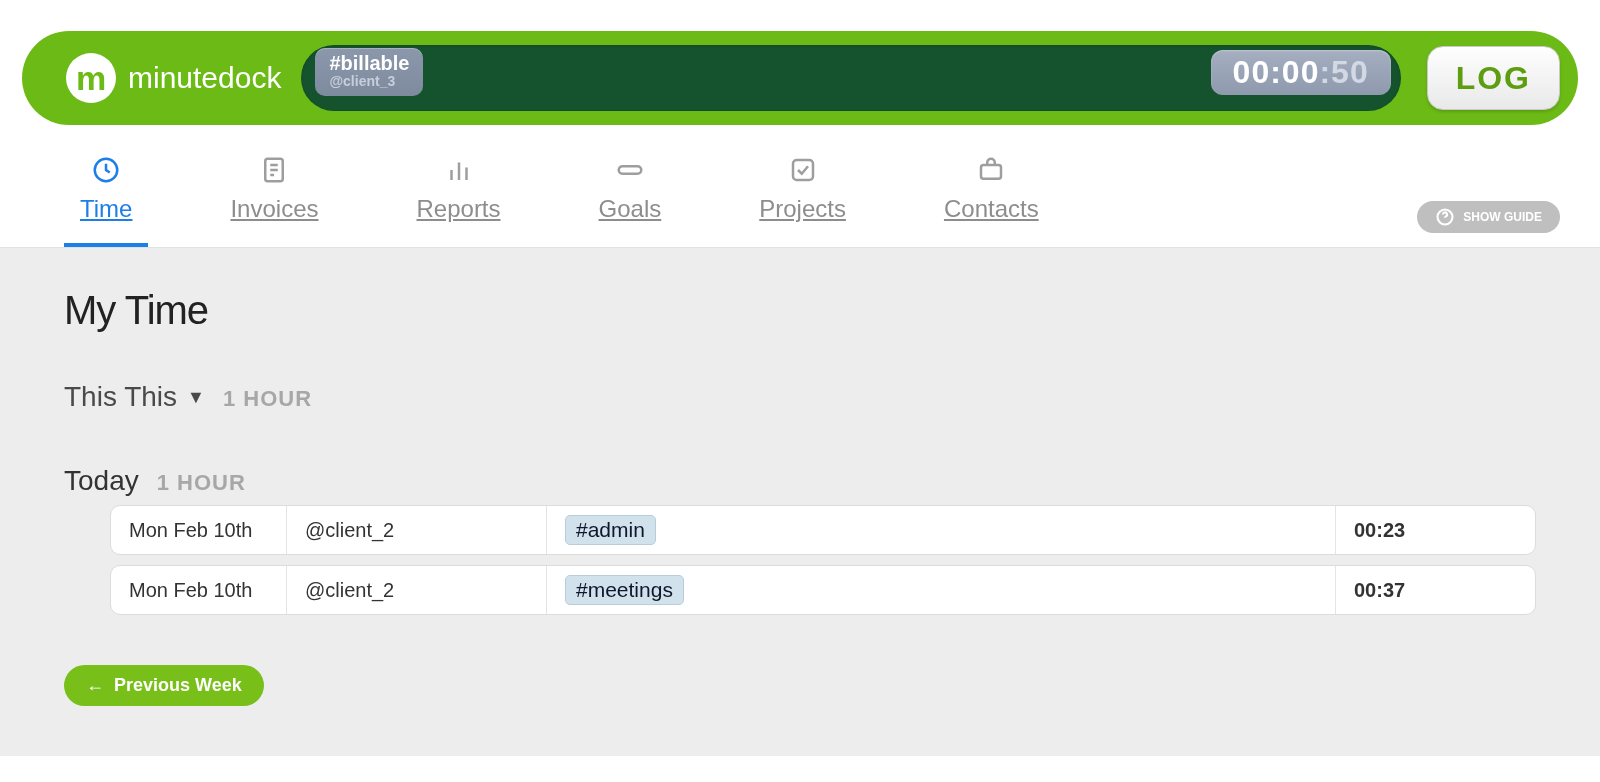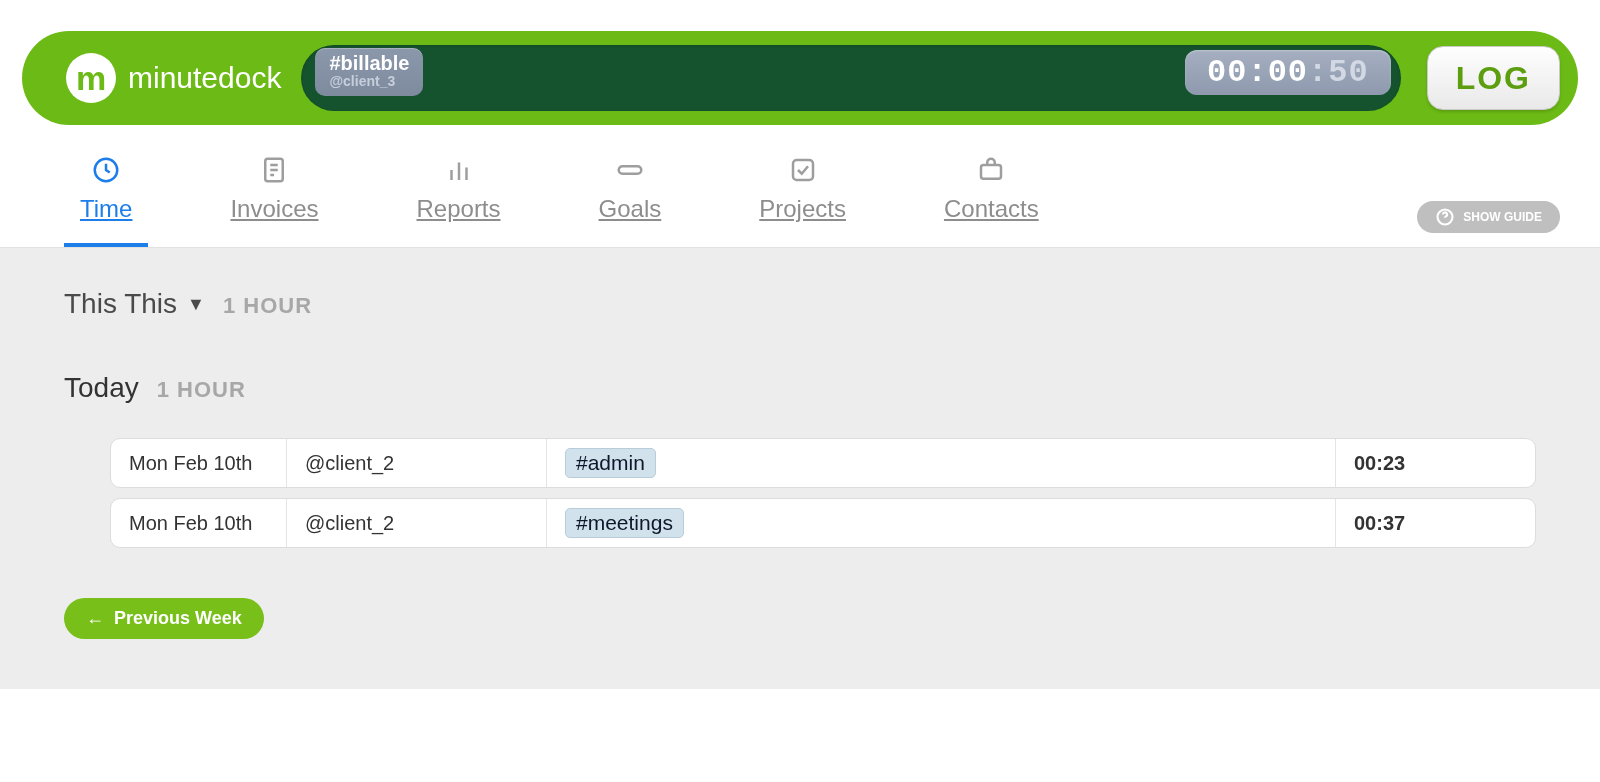--- a/index.html
+++ b/index.html
@@ -61,21 +61,21 @@
   .entry-input {
     flex: 1; border: none; outline: none;
     font-size: 22px; height: 40px;
     background: transparent;
   }
   .timer {
     background: linear-gradient(#a5afc0,#8e99ae);
     color: #fff;
     border-radius: 12px;
     padding: 4px 22px;
-    font-family: Liberation Mono, monospace;
+    font-family: Liberation Sans, sans-serif;
     font-weight: 700;
     font-size: 32px;
     letter-spacing: 1px;
     box-shadow: inset 0 1px 2px rgba(255,255,255,0.3);
   }
   .timer .faint { color: #d3d9e4; }
   .logbtn {
     background: linear-gradient(#fefefe,#e9e9e9);
     border: 1px solid #c9c9c9;
     border-radius: 16px;
@@ -132,21 +132,21 @@
     font-size: 28px; color: #6b6b6b; font-weight: 500;
     margin-bottom: 52px;
   }
   .weekrow .label { color: #4a4a4a; display: inline-flex; align-items: center; gap: 10px; cursor: pointer;}
   .weekrow .tri { font-size: 18px; }
   .weekrow .sum { color: #a7a7a7; font-size: 22px; font-weight: 600; letter-spacing: 1px; }
 
   .dayrow {
     display: flex; align-items: baseline; gap: 18px;
     font-size: 28px; color: #333; font-weight: 500;
-    margin-bottom: 34px;
+    margin-bottom: 8px;
   }
   .dayrow .sum { color: #a7a7a7; font-size: 22px; font-weight: 600; letter-spacing: 1px; }
 
   .entrycard {
     display: grid;
     grid-template-columns: 175px 260px 1fr 200px;
     background: #fff;
     border: 1px solid #dcdcdc;
     border-radius: 10px;
     height: 50px;
@@ -246,20 +246,21 @@
   <div class="showguide">
     <svg viewBox="0 0 24 24">
         <circle cx="12" cy="12" r="9"></circle>
         <path d="M9.5 9a2.5 2.5 0 1 1 3.5 2.3c-.8.4-1 1-1 1.7M12 17h.01"></path>
       </svg>
     <span>SHOW GUIDE</span>
   </div>
 </div>
 
 <div class="main">
+  <div class="h1">My Time</div>
 
   <div class="weekrow">
     <span class="label">
       <span>This This</span>
       <span class="tri">▼</span>
     </span>
     <span class="sum">1 HOUR</span>
   </div>
 
   <div class="dayrow">

